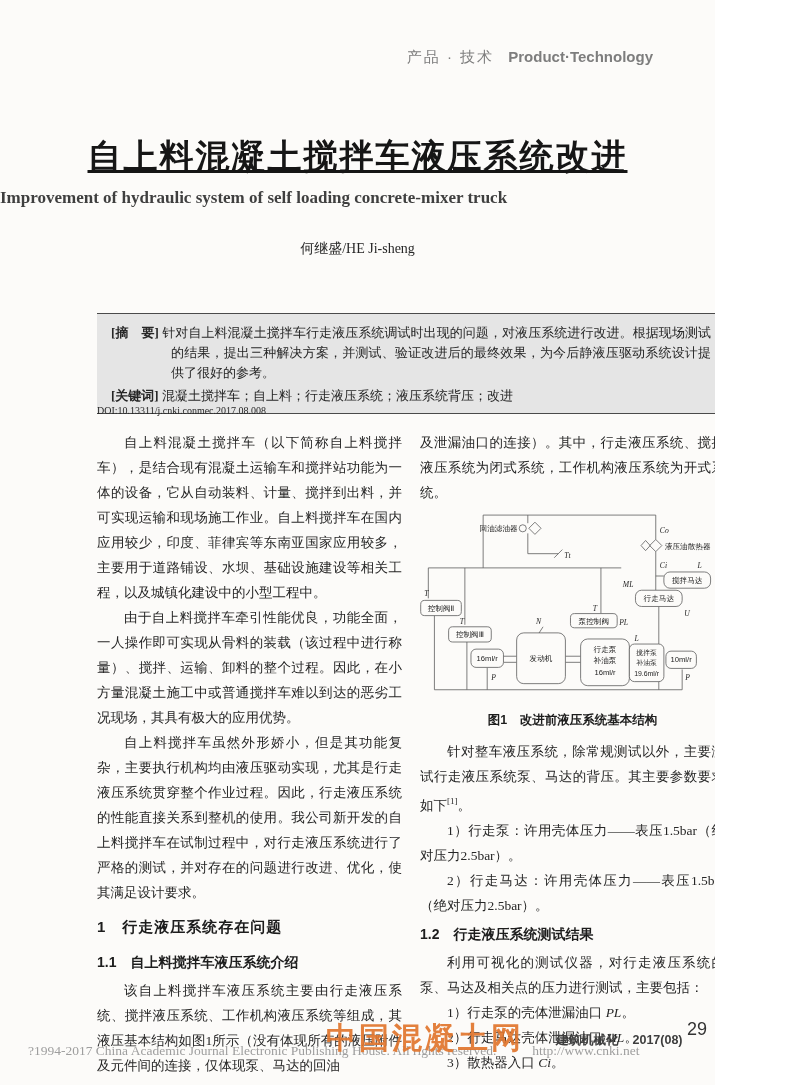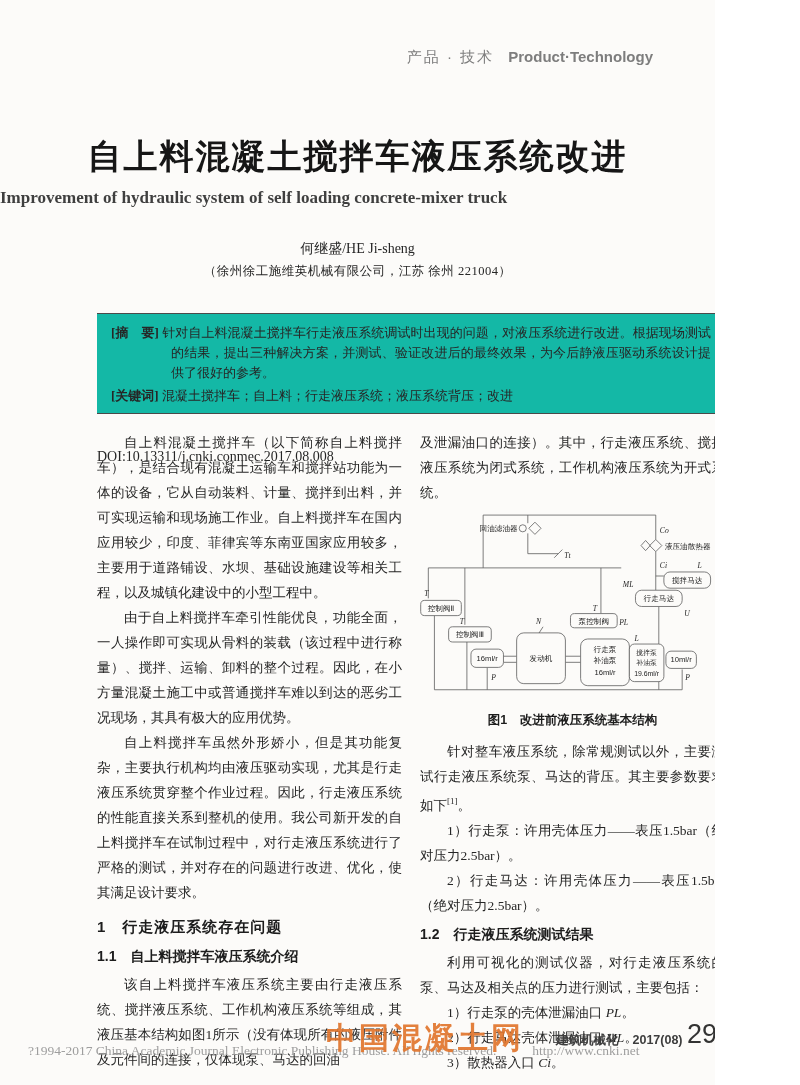--- a/index.html
+++ b/index.html
@@ -5,42 +5,42 @@
   html,body{margin:0;padding:0;}
   .page{position:relative;width:715px;height:1085px;background:#fcfbf9;
         font-family:"Liberation Serif",serif;color:#262626;overflow:hidden;}
 
   .header{position:absolute;top:48px;right:62px;font-size:15px;color:#7d7d7d;
           font-family:"Liberation Sans",sans-serif;}
   .header .cn{font-weight:400;letter-spacing:2px;margin-right:10px;}
   .header .en{font-weight:700;}
 
   .title{position:absolute;top:134px;left:0;width:100%;text-align:center;
-         font-size:34px;font-weight:700;letter-spacing:2px;color:#161616;}
+         font-size:34px;font-weight:700;letter-spacing:2px;color:#161616;text-decoration:underline;}
   .subtitle{position:absolute;top:188px;left:0;width:100%;
             font-size:17px;font-weight:700;color:#3f3f3f;}
   .author{position:absolute;top:240px;left:0;width:100%;text-align:center;font-size:14px;}
   .affil{position:absolute;top:263px;left:0;width:100%;text-align:center;
          font-size:12.5px;letter-spacing:.5px;}
 
   .abstract{position:absolute;top:313px;left:97px;width:628px;box-sizing:border-box;
             border-top:1.5px solid #4a4a4a;border-bottom:1.5px solid #4a4a4a;
-            background:#14b8a6;padding:9px 14px 7px;font-size:13px;line-height:20px;
+            background:#e5e5e5;padding:9px 14px 7px;font-size:13px;line-height:20px;
             text-align:justify;}
   .abs-p{margin:0;padding-left:60px;text-indent:-60px;}
   .abs-label{font-weight:700;}
   .kw-p{margin:3px 0 0;}
 
-  .doi{position:absolute;top:405px;left:97px;font-size:14px;margin-top:44px;}
+  .doi{position:absolute;top:405px;left:97px;font-size:10px;}
 
   .columns{position:absolute;top:430px;left:97px;width:628px;display:flex;gap:18px;}
   .col{width:305px;font-size:13.5px;line-height:25px;text-align:justify;}
   .col p{margin:0;text-indent:2em;}
   .col p.noindent{text-indent:0;}
-  h2.sec{font-family:"Liberation Sans",sans-serif;font-size:15px;margin:9px 0 5px;
+  h2.sec{font-family:"Liberation Sans",sans-serif;font-size:15px;margin:9px 0 11px;
          letter-spacing:1px;color:#1d1d1d;}
   h3.subsec{font-family:"Liberation Sans",sans-serif;font-size:14px;margin:4px 0 3px;
             color:#1d1d1d;}
   sup{font-size:9px;}
   .ivar{font-style:italic;}
 
   .figure{margin:4px 0 0;}
   .figure svg{display:block;}
   .fig-caption{text-align:center;font-family:"Liberation Sans",sans-serif;font-weight:700;
                font-size:12.5px;margin:1px 0 6px;color:#1d1d1d;}
@@ -54,38 +54,37 @@
   .tmid{text-anchor:middle;}
   .tend{text-anchor:end;}
 
   .footer-copy{position:absolute;left:28px;top:1043px;font-size:13.5px;color:#9e9e9e;}
   .footer-copy .url{margin-left:36px;}
   .watermark{position:absolute;left:326px;top:1018px;font-size:30px;font-weight:700;
              color:#e1762e;letter-spacing:3px;opacity:.92;}
   .journal{position:absolute;left:556px;top:1032px;font-size:12.5px;font-weight:700;
            font-family:"Liberation Sans",sans-serif;color:#3d3d3d;}
   .journal .issue{margin-left:14px;}
-  .page-num{position:absolute;left:687px;top:1019px;font-size:27px;
+  .page-num{position:absolute;left:687px;top:1019px;font-size:18px;
             font-family:"Liberation Sans",sans-serif;color:#333;}
 </style>
 </head>
 <body>
 
 <div class="page">
 
   <div class="header">
     <span class="cn">产品 · 技术</span>
     <span class="en">Product·Technology</span>
   </div>
 
   <div class="title">自上料混凝土搅拌车液压系统改进</div>
   <div class="subtitle">Improvement of hydraulic system of self loading concrete-mixer truck</div>
 
   <div class="author">何继盛/HE Ji-sheng</div>
-  <div class="affil">（徐州徐工施维英机械有限公司，江苏 徐州 221004）</div>
 
   <div class="abstract">
     <p class="abs-p"><span class="abs-label">[摘　要]</span> <span>针对自上料混凝土搅拌车行走液压系统调试时出现的问题，对液压系统进行改进。根据现场测试的结果，提出三种解决方案，并测试、验证改进后的最终效果，为今后静液压驱动系统设计提供了很好的参考。</span></p>
     <p class="abs-p kw-p"><span class="abs-label">[关键词]</span> <span>混凝土搅拌车；自上料；行走液压系统；液压系统背压；改进</span></p>
   </div>
 
   <div class="doi">DOI:10.13311/j.cnki.conmec.2017.08.008</div>
 
   <div class="columns">
 

